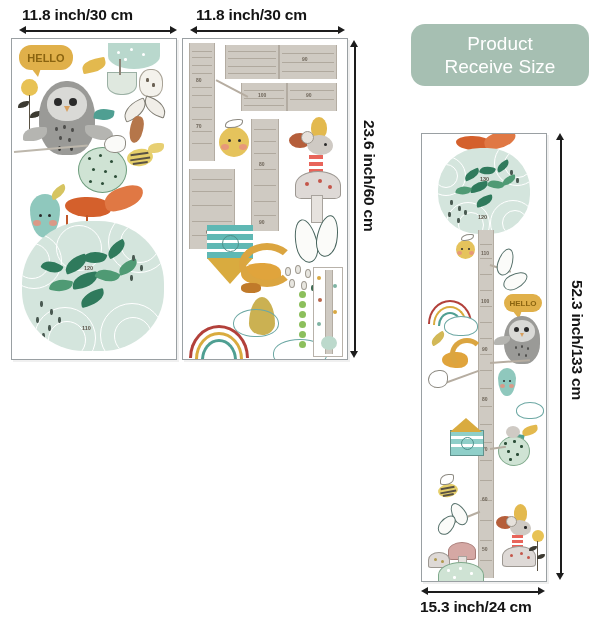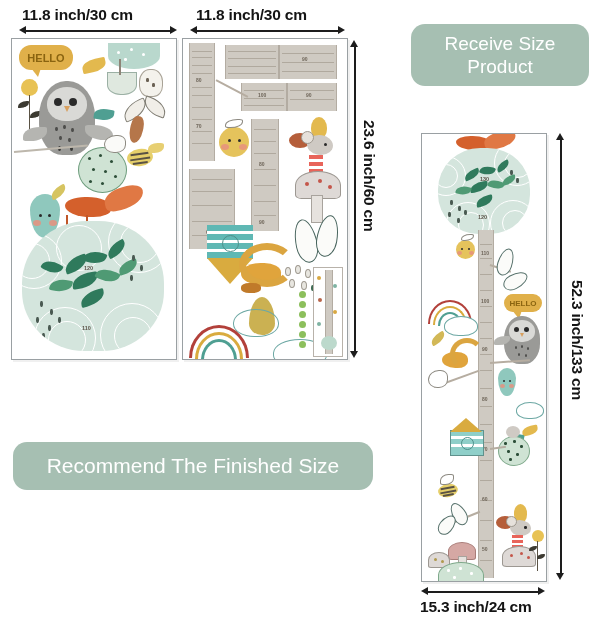--- a/index.html
+++ b/index.html
@@ -365,22 +365,22 @@
   </div>
 
   <div class="arrow-v" style="left:350px;top:40px;height:318px;">
     <div class="tipT"></div>
       <div class="bar"></div>
       <div class="tipB"></div>
   </div>
   <div class="dim-label dim-vert" style="left:378px;top:120px;transform:rotate(90deg);">23.6 inch/60 cm</div>
 
   <div class="banner" id="banner-product" style="left:411px;top:24px;width:178px;height:62px;flex-direction:column;">
+    <span>Product</span>
     <span>Receive Size</span>
-    <span>Product</span>
   </div>
 
   <div class="sheet" id="assembled" style="left:421px;top:133px;width:124px;height:447px;">
 
     <div class="art fox" style="left:34px;top:2px;width:34px;height:14px;"></div>
     <div class="art foxtail" style="left:62px;top:-2px;width:32px;height:16px;transform:rotate(-10deg);"></div>
 
     <div class="art crown" style="left:16px;top:14px;width:92px;height:86px;">
       <div class="swirl" style="left:-12px;top:8px;width:38px;height:38px;"></div>
       <div class="swirl" style="left:-4px;top:16px;width:22px;height:22px;"></div>
@@ -559,15 +559,14 @@
   </div>
   <div class="dim-label dim-vert" style="left:586px;top:280px;transform:rotate(90deg);">52.3 inch/133 cm</div>
 
   <div class="arrow-h" style="left:421px;top:587px;width:124px;">
     <div class="tipL"></div>
       <div class="bar"></div>
       <div class="tipR"></div>
   </div>
   <div class="dim-label" style="left:420px;top:598px;">15.3 inch/24 cm</div>
 
-  <div class="banner" id="banner-finished" style="left:13px;top:442px;width:360px;height:48px;">Recommend The Finished Size</div>
 
 </div>
 
 </body></html>

